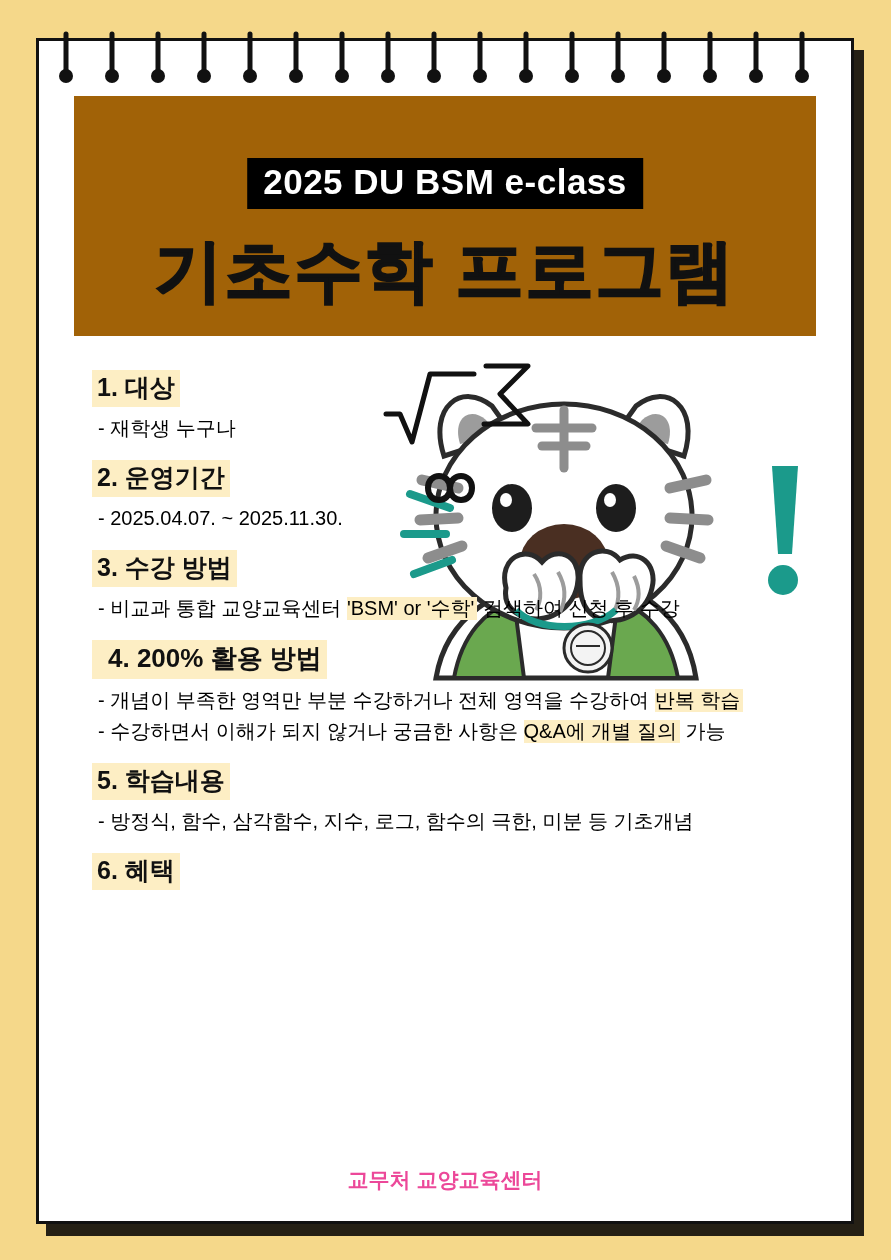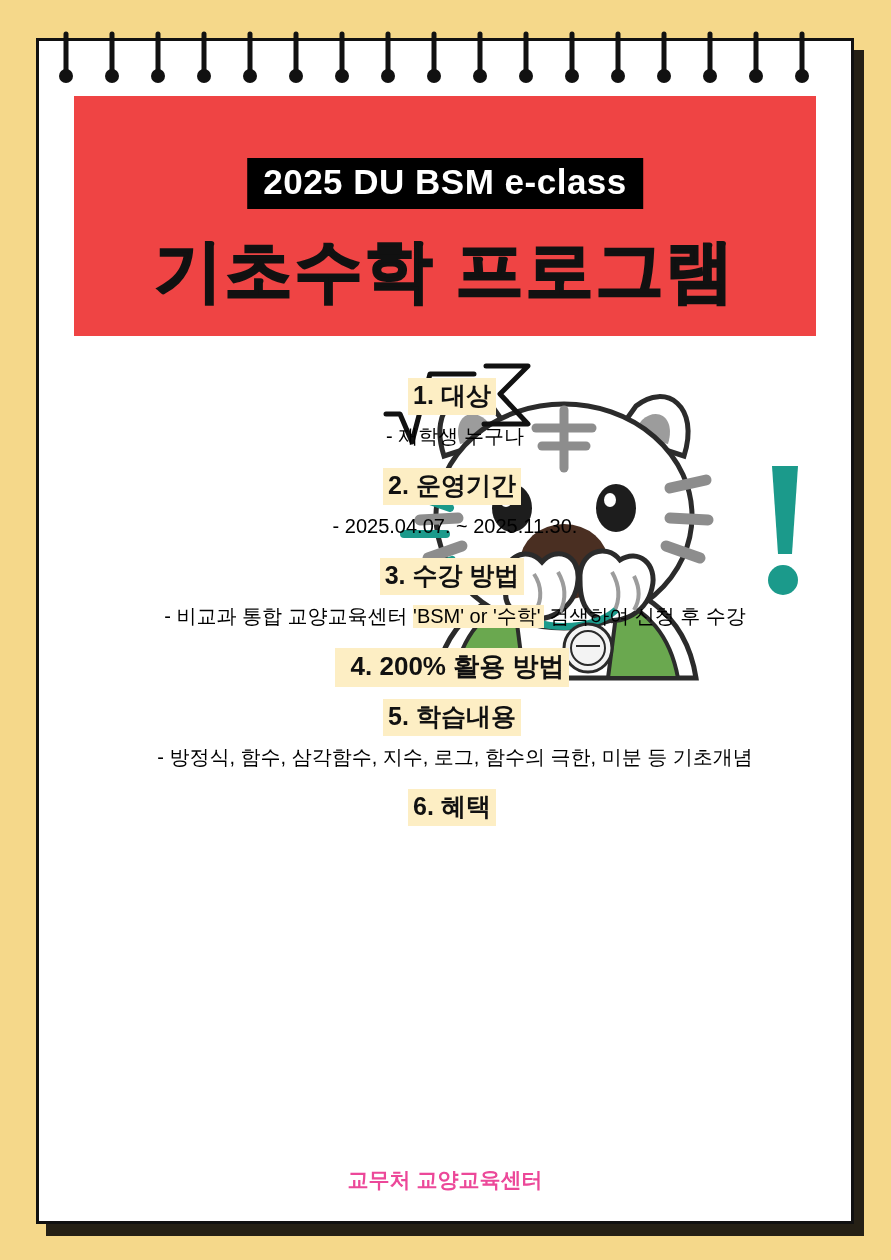--- a/index.html
+++ b/index.html
@@ -41,21 +41,21 @@
     z-index: 5;
   }
 
   
   .title-band {
     position: absolute;
     left: 38px;
     top: 58px;
     width: 742px;
     height: 240px;
-    background: #ef4444;
+    background: #a16207;
   }
   .eyebrow {
     position: absolute;
     left: 50%;
     transform: translateX(-50%);
     top: 62px;
     background: #000;
     color: #fff;
     font-size: 35px;
     font-weight: bold;
@@ -73,23 +73,22 @@
     letter-spacing: 2px;
     color: #111;
     white-space: nowrap;
     -webkit-text-stroke: 2px #111;
   }
 
   
   .content {
     position: absolute;
     left: 56px;
-    top: 340px;
+    top: 332px;
     width: 720px;
-    text-align: center;
   }
   .sec {
     margin-bottom: 6px;
   }
   .sec-head {
     display: inline-block;
     font-size: 25px;
     font-weight: bold;
     color: #111;
     background: #fdeec4;
@@ -241,20 +240,24 @@
 
     <div class="sec s3">
       <div class="sec-head">3. 수강 방법</div>
       <div class="sec-body">
         <div class="line"><span>- 비교과 통합 교양교육센터 </span><span class="hl">'BSM' or '수학'</span><span> 검색하여 신청 후 수강</span></div>
       </div>
     </div>
 
     <div class="sec s4">
       <div class="sec-head">4. 200% 활용 방법</div>
+      <div class="sec-body">
+        <div class="line"><span>- 개념이 부족한 영역만 부분 수강하거나 전체 영역을 수강하여 </span><span class="hl">반복 학습</span><span></span></div>
+        <div class="line"><span>- 수강하면서 이해가 되지 않거나 궁금한 사항은 </span><span class="hl">Q&amp;A에 개별 질의</span><span> 가능</span></div>
+      </div>
     </div>
 
     <div class="sec s5">
       <div class="sec-head">5. 학습내용</div>
       <div class="sec-body">
         <div class="line"><span>- 방정식, 함수, 삼각함수, 지수, 로그, 함수의 극한, 미분 등 기초개념</span></div>
       </div>
     </div>
 
     <div class="sec s6">

